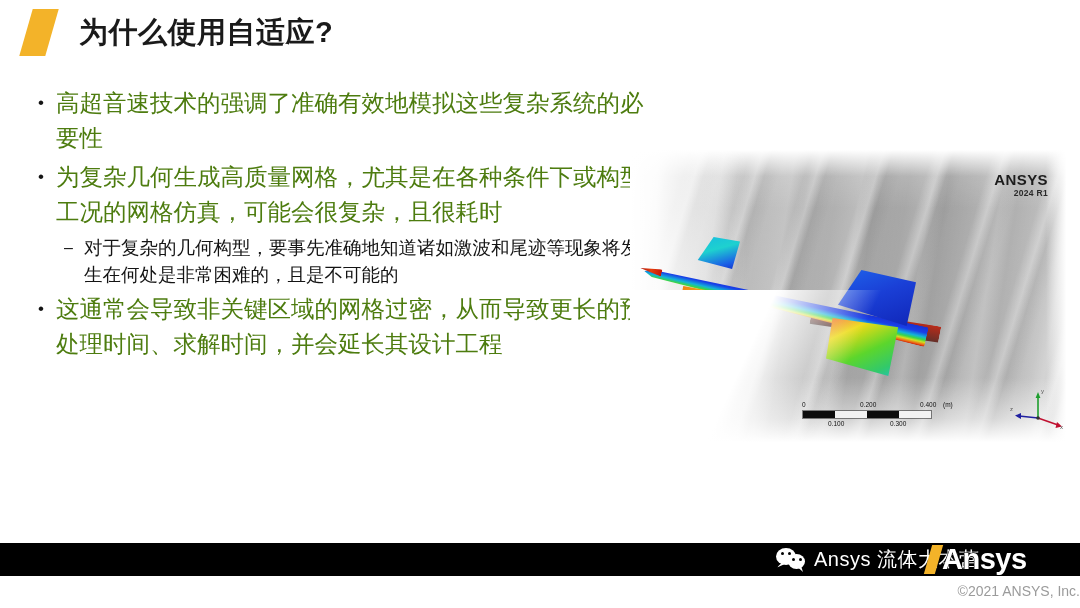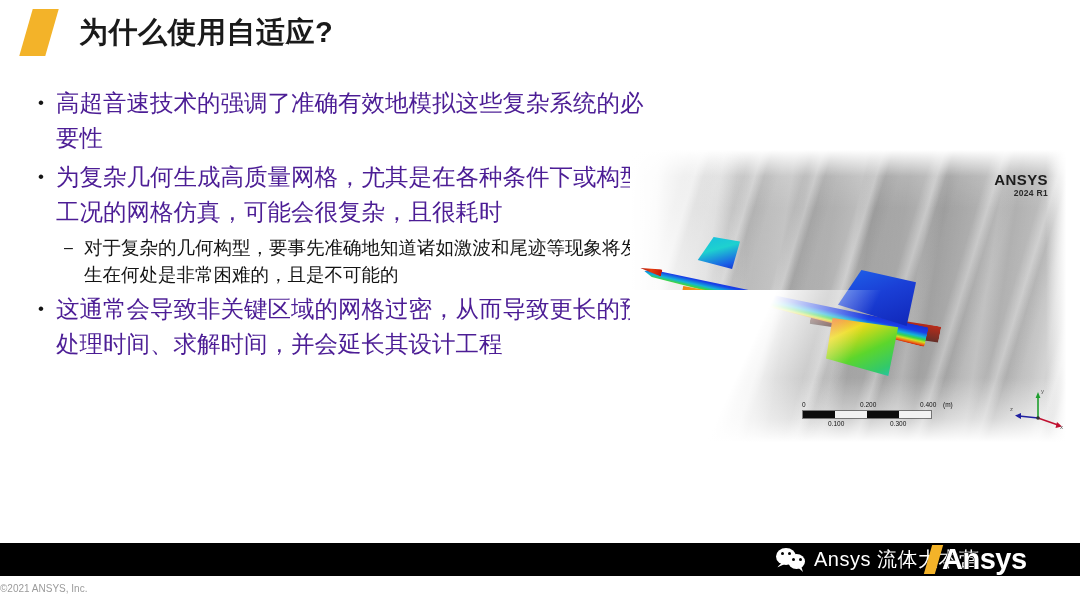--- a/index.html
+++ b/index.html
@@ -50,21 +50,21 @@
     position: absolute;
     left: 34px;
     top: 86px;
     width: 610px;
   }
   .bullet-l1 {
     position: relative;
     padding-left: 22px;
     font-size: 23.5px;
     line-height: 35px;
-    color: #4c1d95;
+    color: #4d7c0f;
     margin-bottom: 4px;
     letter-spacing: 0px;
   }
   .bullet-l1::before {
     content: "\2022";
     position: absolute;
     left: 4px;
     top: -1px;
     font-size: 17px;
     color: #141414;
@@ -374,22 +374,22 @@
     -webkit-text-stroke: 1.2px #000000;
     paint-order: stroke fill;
     letter-spacing: -0.5px;
     line-height: 30px;
   }
   .copyright {
     position: absolute;
     left: 0;
     top: 583px;
     width: 1080px;
-    text-align: left;
-    font-size: 10px;
+    text-align: right;
+    font-size: 14px;
     color: #9b9b9b;
   }
 </style>
 </head>
 <body>
 
 <div id="slide">
 
   <div class="title-row">
     <div class="title-slash"></div>

